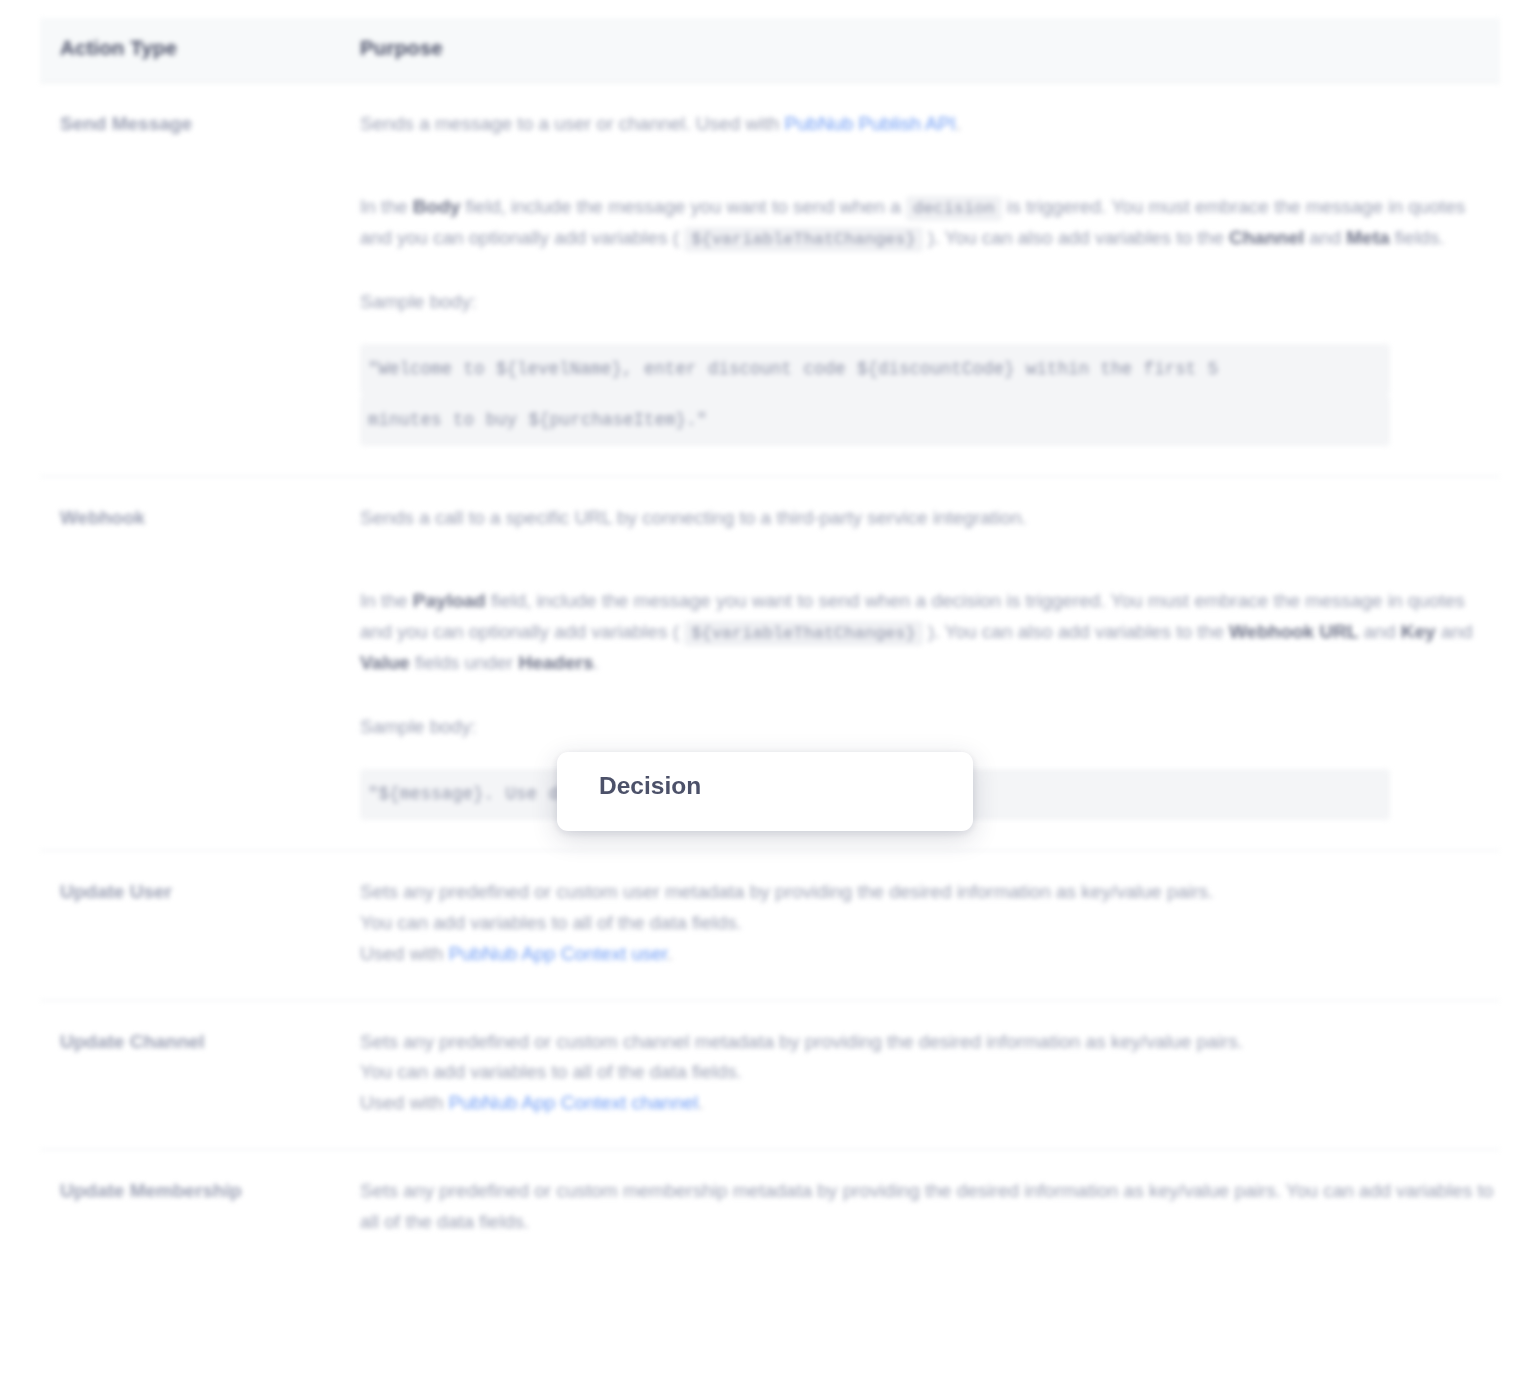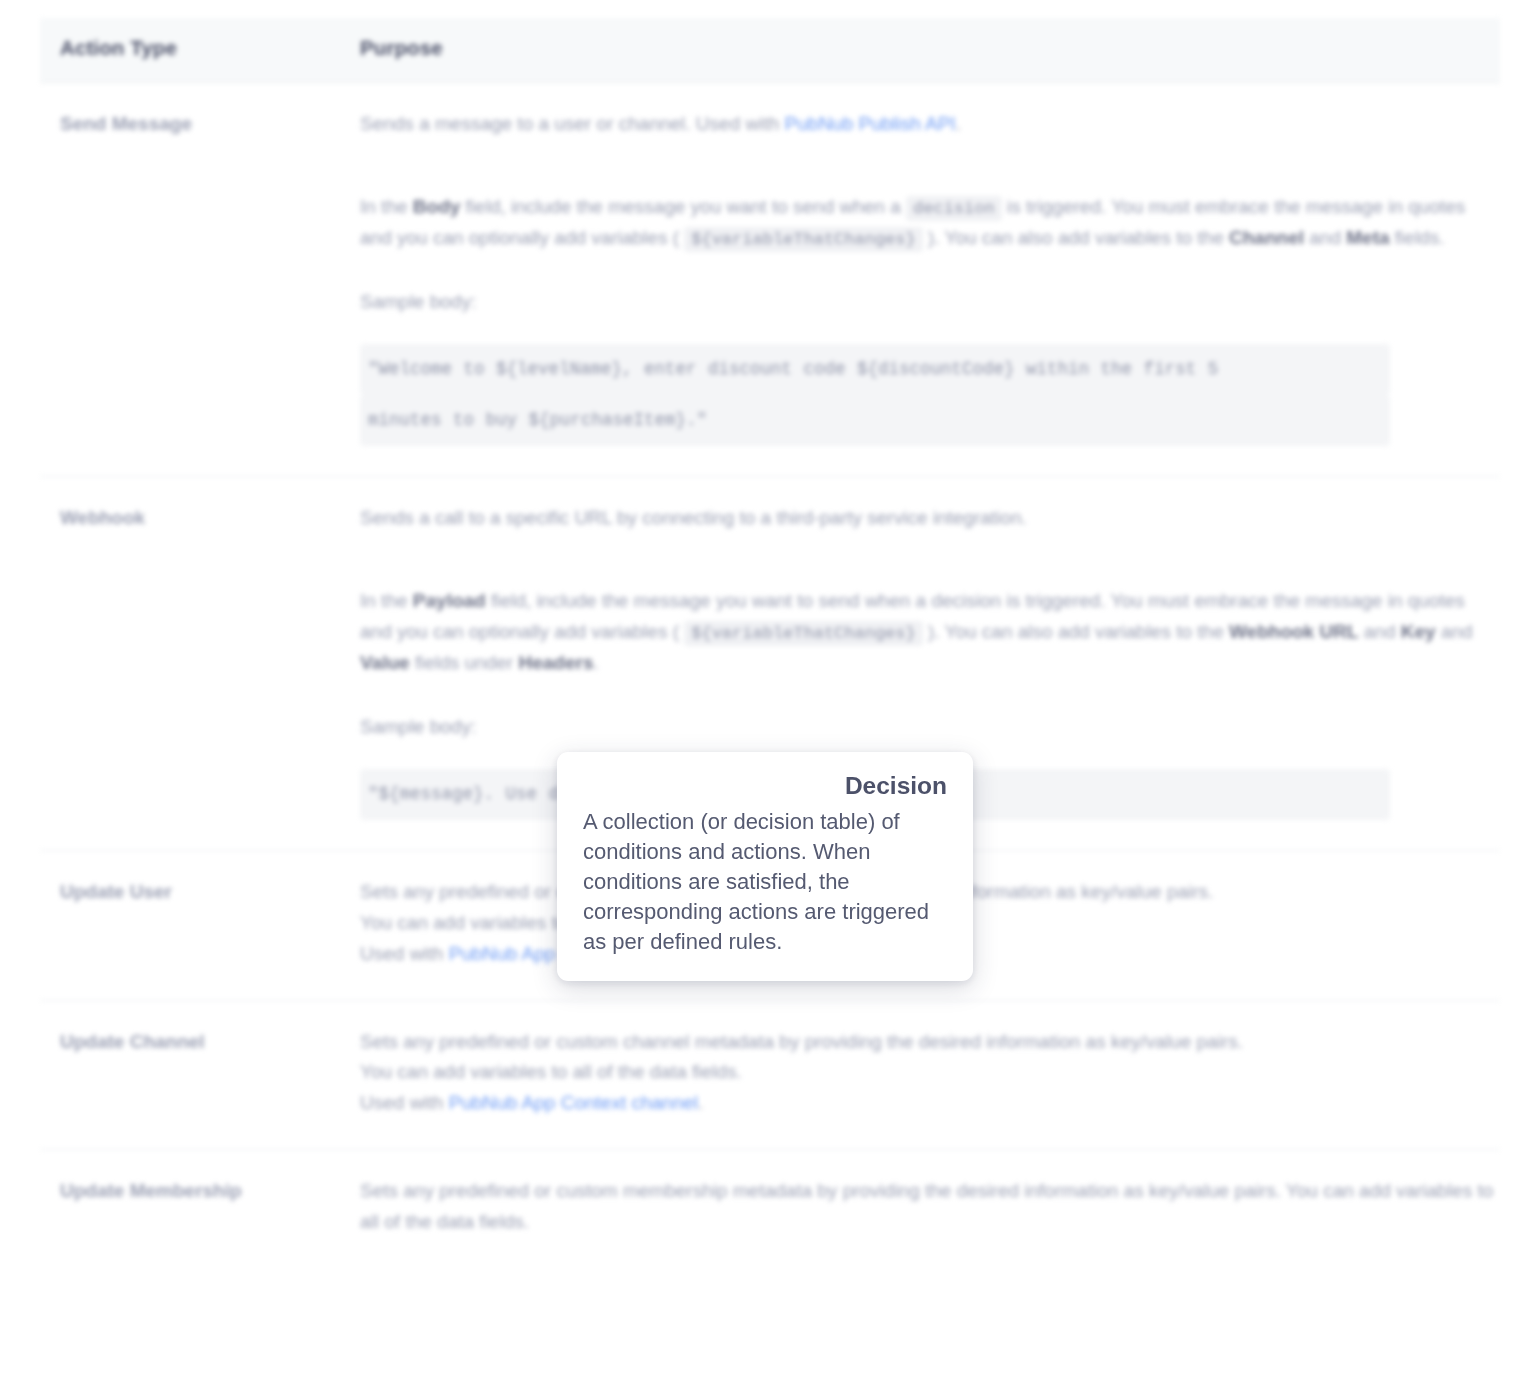--- a/index.html
+++ b/index.html
@@ -121,21 +121,20 @@
     box-shadow: 0 7px 26px rgba(40, 46, 80, 0.18),
                 0 2px 8px rgba(40, 46, 80, 0.10);
     z-index: 20;
   }
   #tooltip .tt-title {
     font-size: 24.5px;
     font-weight: bold;
     color: #4c5169;
     margin: 0 0 5px 16px;
     line-height: 1.25;
-    text-align: right;
   }
   #tooltip .tt-body {
     font-size: 22px;
     line-height: 1.37;
     color: #555a71;
     margin: 0;
   }
 </style>
 </head>
 <body>
@@ -201,14 +200,13 @@
         </td>
       </tr>
 
     </tbody>
   </table>
 
 </div>
 
 <div id="tooltip">
   <p class="tt-title">Decision</p>
-  <p class="tt-body">A collection (or decision table) of conditions and actions. When conditions are satisfied, the corresponding actions are triggered as per defined rules.</p>
 </div>
 
 </body></html>

